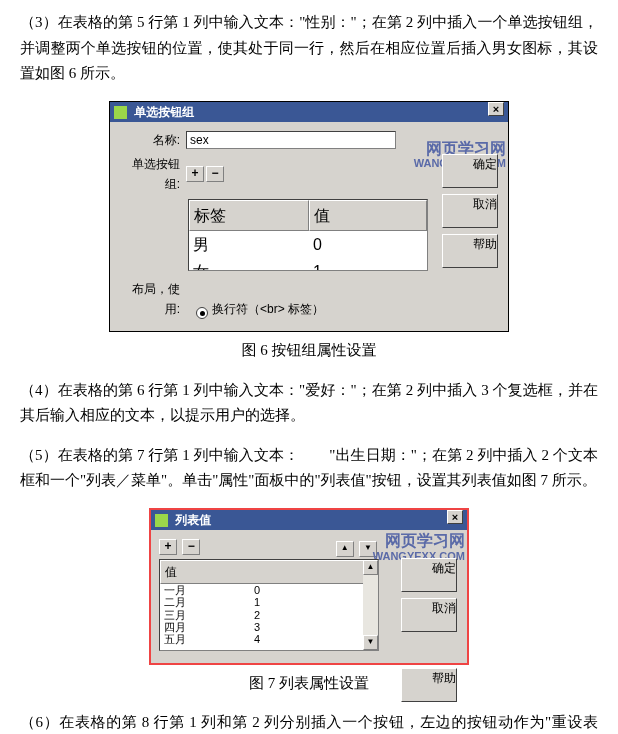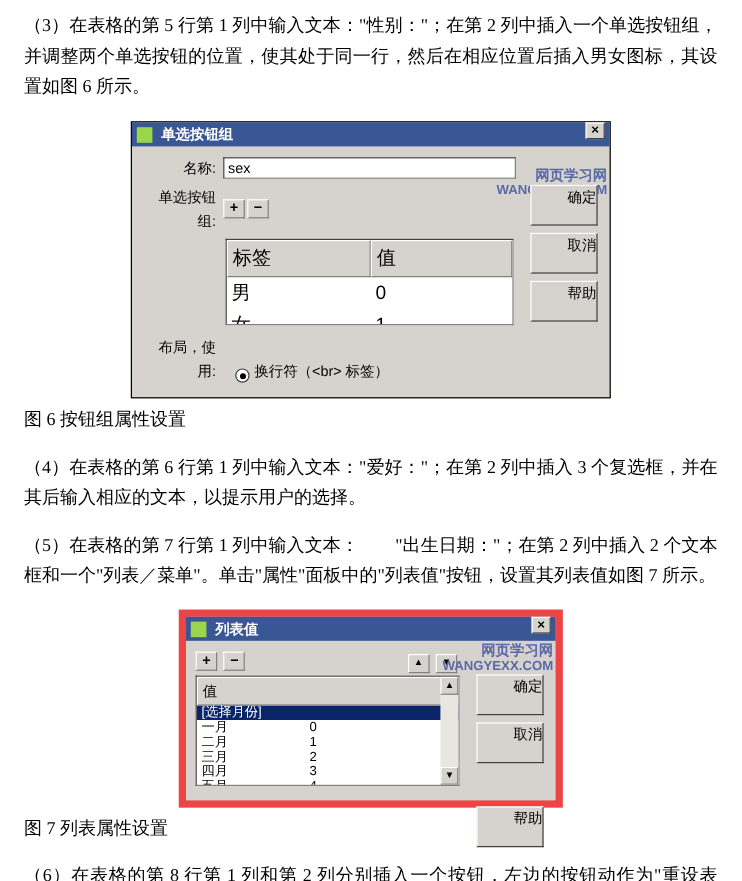--- a/index.html
+++ b/index.html
@@ -14,21 +14,21 @@
     }
     .para {
       margin-bottom: 14px;
       text-align: justify;
     }
     .figure-wrap {
       text-align: center;
       margin: 10px 0 6px;
     }
     .figure-caption {
-      text-align: left;
+      text-align: center;
       margin-bottom: 14px;
     }
     
     .dialog1 {
       display: inline-block;
       width: 400px;
       text-align: left;
       background: #d6d3ce;
       border: 1px solid #000;
       font-family: "SimSun", sans-serif;
@@ -74,21 +74,21 @@
       right: 2px;
       top: 18px;
       font-family: Arial, sans-serif;
       font-size: 11px;
       color: #5a6aa8;
       font-weight: bold;
       text-align: right;
       line-height: 1.1;
     }
     .watermark .big {
-      font-size: 12px;
+      font-size: 16px;
     }
     .dlg-body {
       padding: 8px 8px 12px;
       position: relative;
     }
     .row {
       display: flex;
       align-items: center;
       margin-bottom: 4px;
     }
@@ -169,21 +169,21 @@
       margin: 0 4px 0 10px;
     }
     .radio-dot { width: 5px; height: 5px; border-radius: 50%; background: #000; }
 
     
     .dialog2 {
       display: inline-block;
       width: 320px;
       text-align: left;
       background: #d6d3ce;
-      border: 6px solid #ef4444;
+      border: 2px solid #ef4444;
       font-family: "SimSun", sans-serif;
       font-size: 12px;
       color: #000;
       position: relative;
     }
     .dialog2 .dlg-body { padding: 6px 8px 12px; }
     .listbox2 {
       background: #fff;
       border: 1px solid #808080;
       border-top-color: #404040;
@@ -232,21 +232,21 @@
       </span>
       <span class="close-x">×</span>
     </div>
     <div class="dlg-body">
       <div class="watermark">
         <div class="big">网页学习网</div>
         <div>WANGYEXX.COM</div>
       </div>
       <div class="row">
         <span class="lbl">名称:</span>
-        <input class="textfield" style="width: 244px;" value="sex">
+        <input class="textfield" style="width: 210px;" value="sex">
       </div>
       <div class="row">
         <span class="lbl">单选按钮组:</span>
         <span class="btn-sm">+</span>
         <span class="btn-sm">−</span>
         <span style="flex:1"></span>
         <span class="btn-sm" style="font-size:8px;margin-left:120px">▲</span>
         <span class="btn-sm" style="font-size:8px">▼</span>
       </div>
       <div class="listbox">
@@ -305,24 +305,20 @@
         </span>
         <span>
           <span class="btn-sm" style="font-size:8px">▲</span>
           <span class="btn-sm" style="font-size:8px">▼</span>
         </span>
       </div>
       <div class="listbox2">
         <div class="listbox2-head">
           <div class="c2">值</div>
         </div>
-        <div class="lb2-row sel">
-          <div class="c1">[选择月份]</div>
-            <div class="c2"></div>
-        </div>
         <div class="lb2-row">
           <div class="c1">一月</div>
             <div class="c2">0</div>
         </div>
         <div class="lb2-row">
           <div class="c1">二月</div>
             <div class="c2">1</div>
         </div>
         <div class="lb2-row">
           <div class="c1">三月</div>

